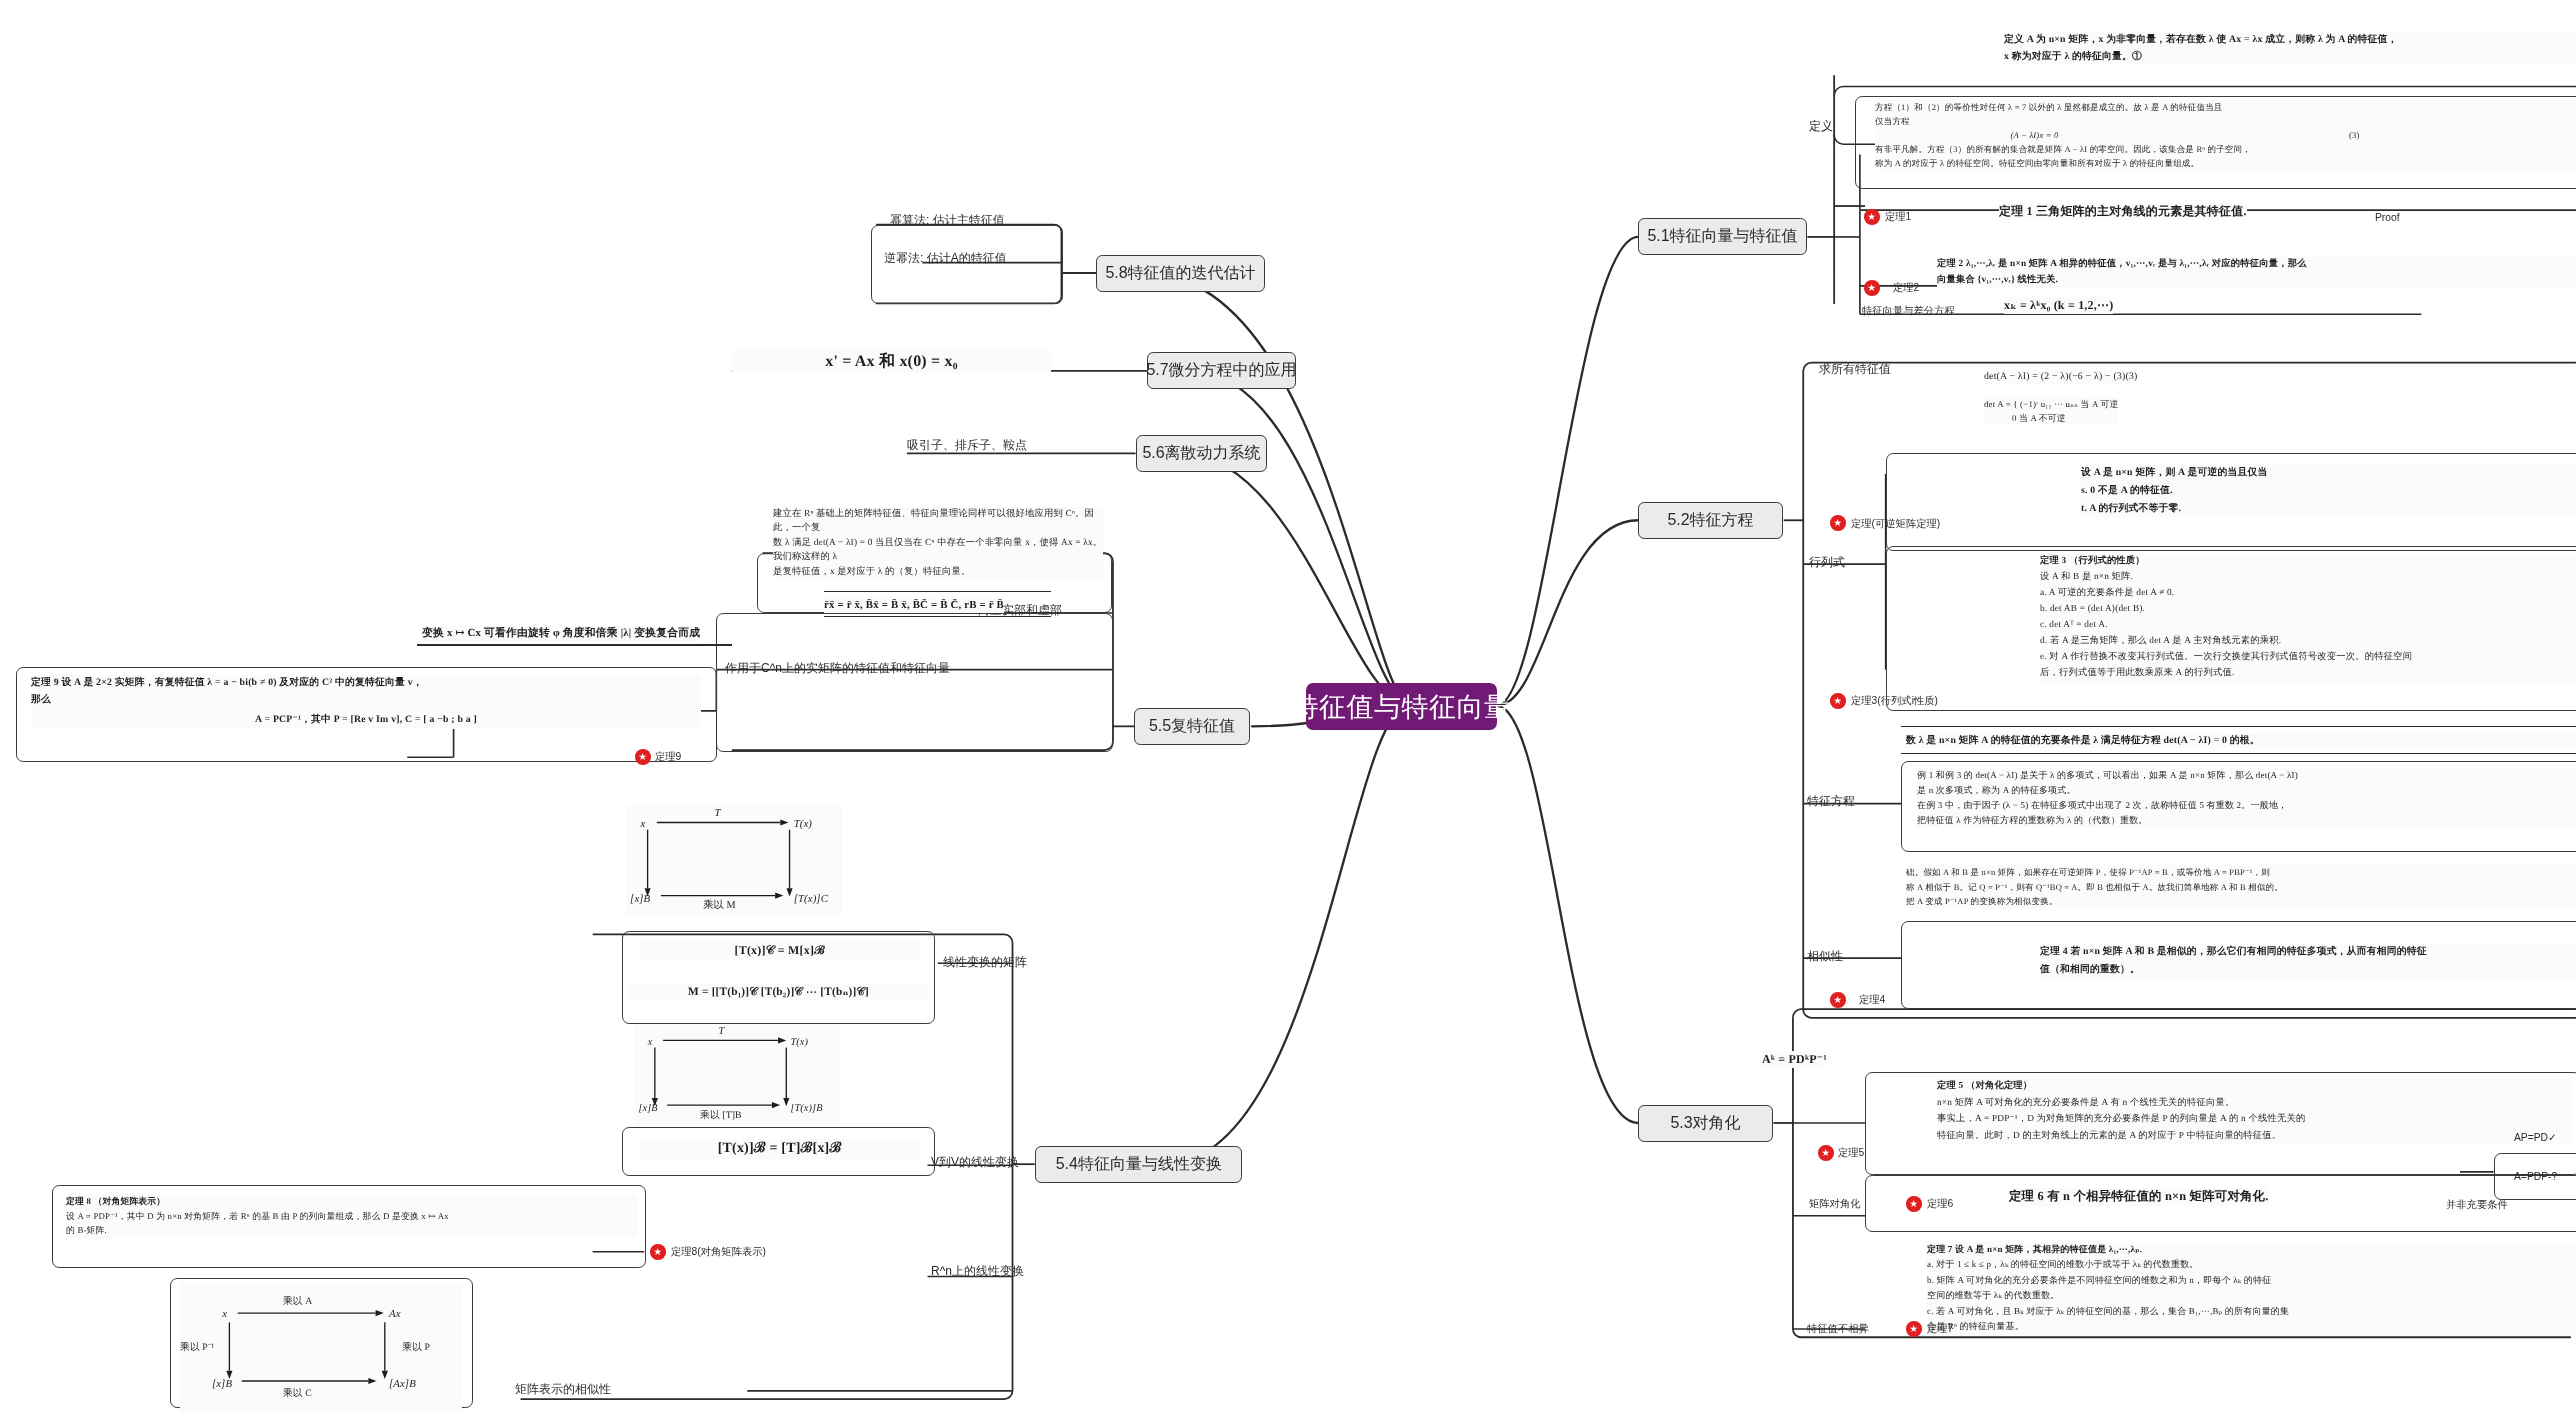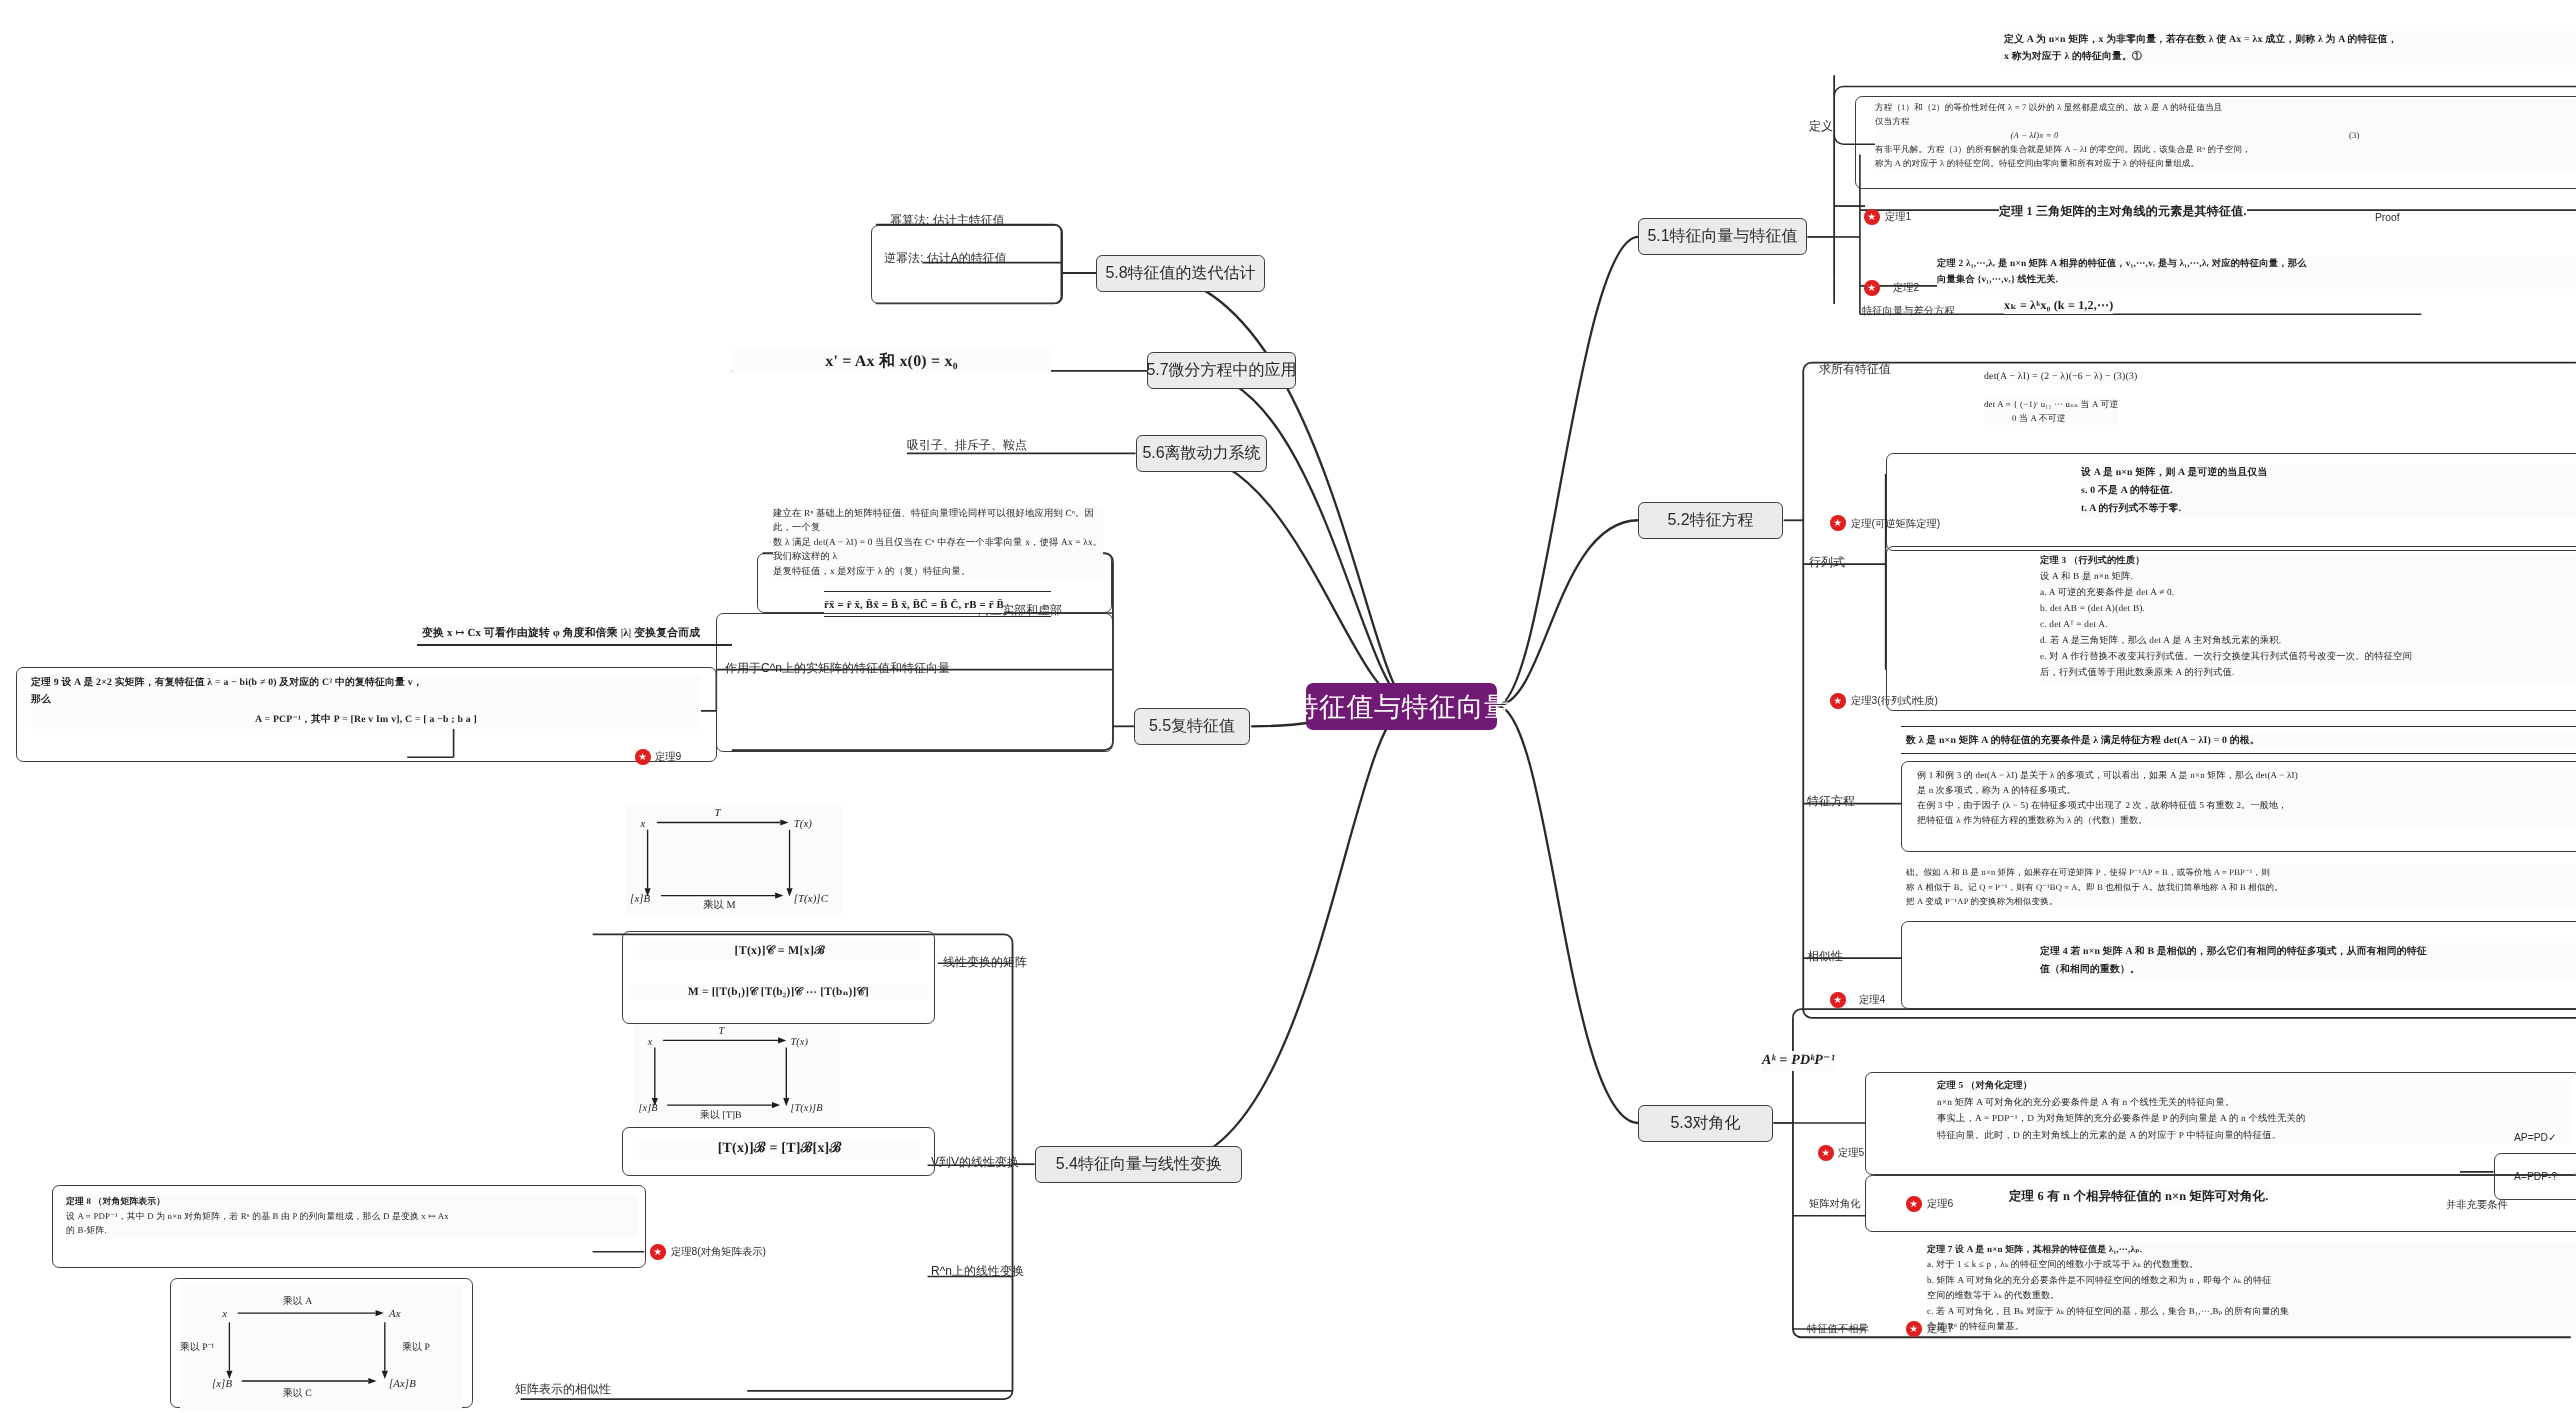--- a/index.html
+++ b/index.html
@@ -465,21 +465,21 @@
 
   <div class="sub-label sm" style="left:1807px; top:948px;">相似性</div>
   <div class="boxed thin" style="left:1901px; top:921px; width:732px; height:88px;"></div>
   <div class="scan b" style="left:2040px; top:943px; width:556px; font-size:9.8px; line-height:1.8;">
     <span>定理 4   若 n×n 矩阵 A 和 B 是相似的，那么它们有相同的特征多项式，从而有相同的特征</span><br>
     <span>值（和相同的重数）。</span>
   </div>
   <div class="star" style="left:1830px; top:992px;">★</div>
   <div class="sub-label xs" style="left:1851px; top:993px;margin-left:8px;">定理4</div>
 
-  <div class="scan b" style="left:1762px; top:1051px; font-size:14px;font-style:italic;">Aᵏ = PDᵏP⁻¹</div>
+  <div class="scan b" style="left:1762px; top:1051px; font-size:12px;">Aᵏ = PDᵏP⁻¹</div>
 
   <div class="boxed thin" style="left:1865px; top:1072px; width:716px; height:103px;"></div>
   <div class="scan" style="left:1937px; top:1078px; width:634px; font-size:9.3px; line-height:1.78;">
     <b>定理 5 （对角化定理）</b><br>
     <span>n×n 矩阵 A 可对角化的充分必要条件是 A 有 n 个线性无关的特征向量。</span><br>
     <span>事实上，A = PDP⁻¹，D 为对角矩阵的充分必要条件是 P 的列向量是 A 的 n 个线性无关的</span><br>
     <span>特征向量。此时，D 的主对角线上的元素的是 A 的对应于 P 中特征向量的特征值。</span>
   </div>
   <div class="star" style="left:1818px; top:1145px;">★</div>
   <div class="sub-label xs" style="left:1838px; top:1146px;">定理5</div>

